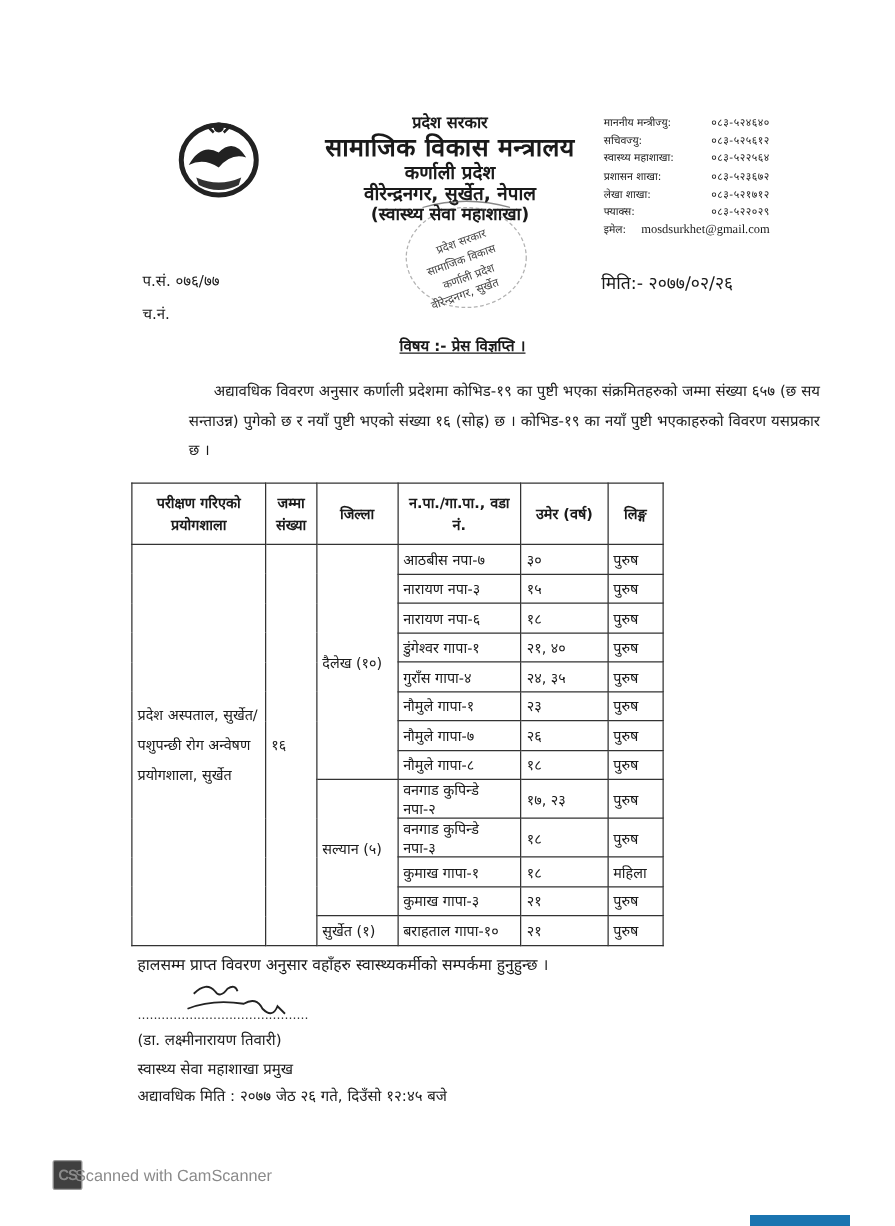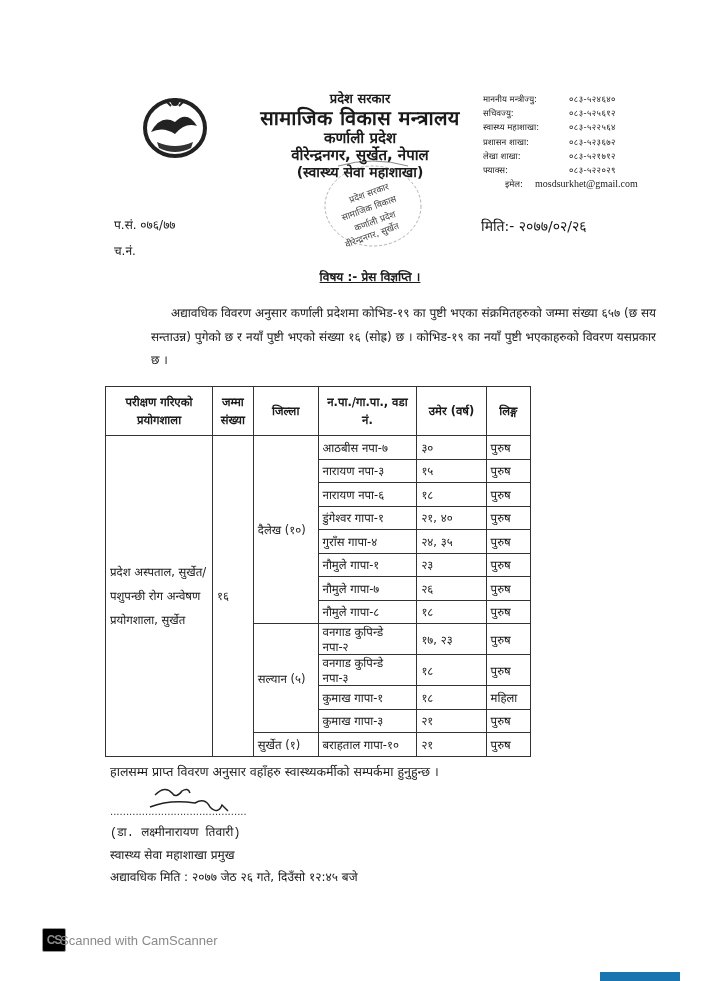--- a/index.html
+++ b/index.html
@@ -14,21 +14,21 @@
   .hdr-l2 { font-size:20px; font-weight:bold; letter-spacing:0.3px; }
   .hdr-l3 { font-size:15px; font-weight:bold; }
   .hdr-l4 { font-size:15px; font-weight:bold; }
   .hdr-l5 { font-size:14px; font-weight:bold; }
   .seal { left:318px; top:156px; width:110px; height:96px; }
 
   .contacts { left:483px; top:92px; width:200px; font-size:8.5px; line-height:14.2px; }
   .contact-row { display:flex; white-space:nowrap; }
   .contact-label { width:86px; }
   .contact-val { font-family:"DejaVu Sans", sans-serif; letter-spacing:0.4px;text-align:right; }
-  .email-row { display:flex; white-space:nowrap; font-family:"Liberation Serif", serif; font-size:10px;margin-left:22px; }
+  .email-row { display:flex; white-space:nowrap; font-family:"Liberation Serif", serif; font-size:10px; }
   .email-label { width:30px; font-family:"DejaVu Sans", sans-serif; font-size:8.5px; }
 
   .refno { left:114px; top:216px; font-size:12px; }
   .chno { left:114px; top:242px; font-size:12px; }
   .date { left:481px; top:216px; font-size:14px; }
 
   .subject { left:0; width:716px; top:268px; text-align:center; font-size:12px; font-weight:bold; }
   .subject span { text-decoration:underline;margin-left:24px; }
 
   .para { left:114px; top:302px; width:505px; font-size:12px; line-height:23.5px; text-indent:20px; text-align:justify;margin-left:37px; }
@@ -41,29 +41,29 @@
   table.cases td { height:22.5px; }
   .c-lab { width:125px; line-height:24px; }
   .c-tot { width:36px; text-align:left; }
   .c-dist { width:70px; }
   .c-loc { width:118px;margin-top:32px; }
   .c-age { width:80px; }
   .c-sex { width:40px; }
 
   .footnote { left:110px; top:763px; font-size:12.5px; }
   .signature { left:110px; top:785px; width:150px; height:40px; }
-  .sign-name { left:110px; top:823px; font-size:12px;font-family:Liberation Mono, monospace; }
+  .sign-name { left:110px; top:823px; font-size:12px; }
   .sign-title { left:110px; top:846px; font-size:12px; }
   .sign-update { left:110px; top:868px; font-size:12px; }
 
   .camscanner { left:42px; top:928px; display:flex; align-items:center; color:#8a8a8a;
                 font-family:"Liberation Sans", sans-serif; font-size:13px; }
   .cs-logo { width:22px; height:22px; border:1.5px solid #9a9a9a; border-radius:2px;
              font-size:12px; line-height:22px; text-align:center; color:#8a8a8a; margin-right:-6px;
-             background:#000000; font-weight:bold; letter-spacing:-1px; }
+             background:#404040; font-weight:bold; letter-spacing:-1px; }
   .blue-bar { left:600px; top:972px; width:80px; height:9px; background:#1a74b0; }
 </style>
 </head>
 <body>
 
 <div class="abs emblem">
   <svg width="80" height="74" viewBox="0 0 80 74">
     <ellipse cx="40" cy="36" rx="30" ry="28" fill="none" stroke="#222" stroke-width="4"></ellipse>
     <path d="M16 40 Q26 22 40 30 Q52 18 62 34 Q50 30 40 42 Q28 34 16 40Z" fill="#222"></path>
     <path d="M22 50 Q40 58 58 50 L56 56 Q40 64 24 56Z" fill="#333"></path>

